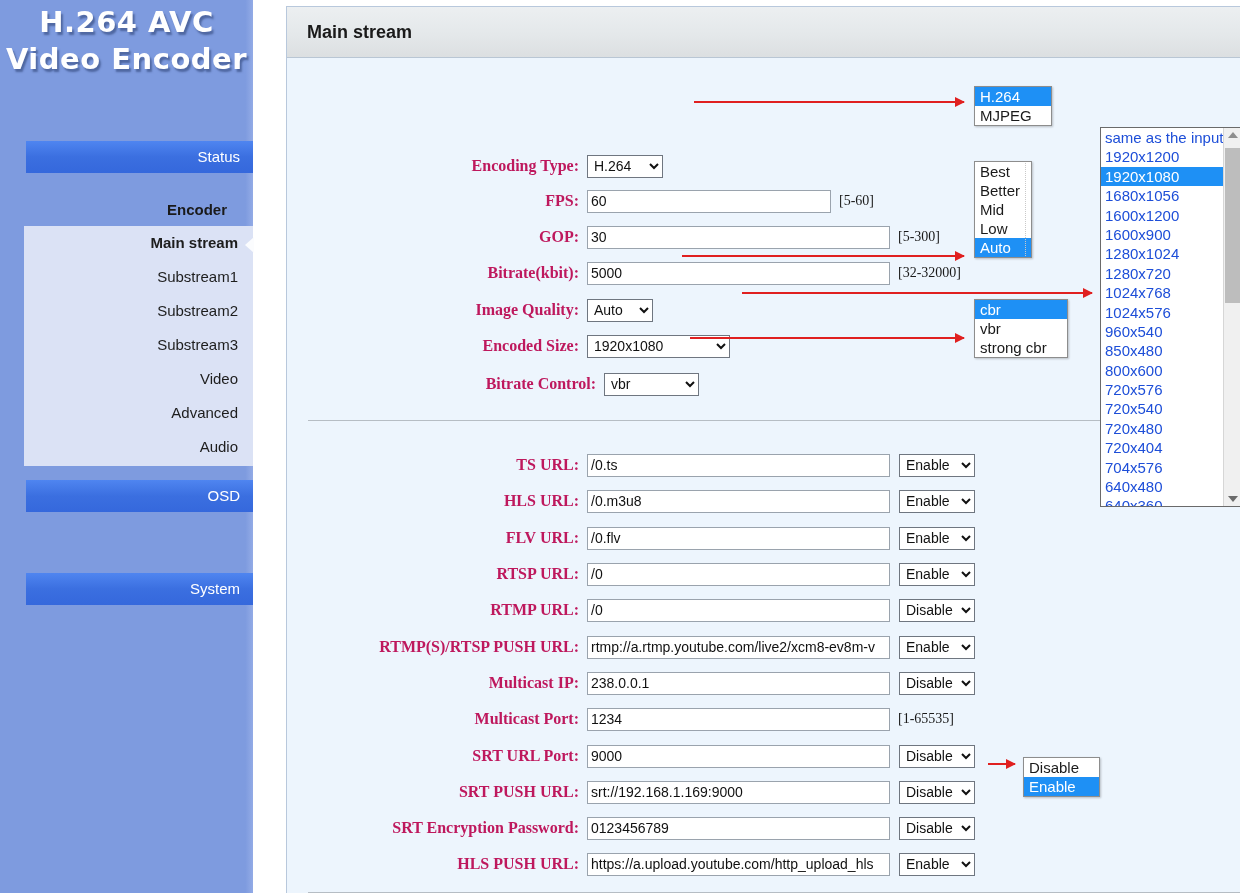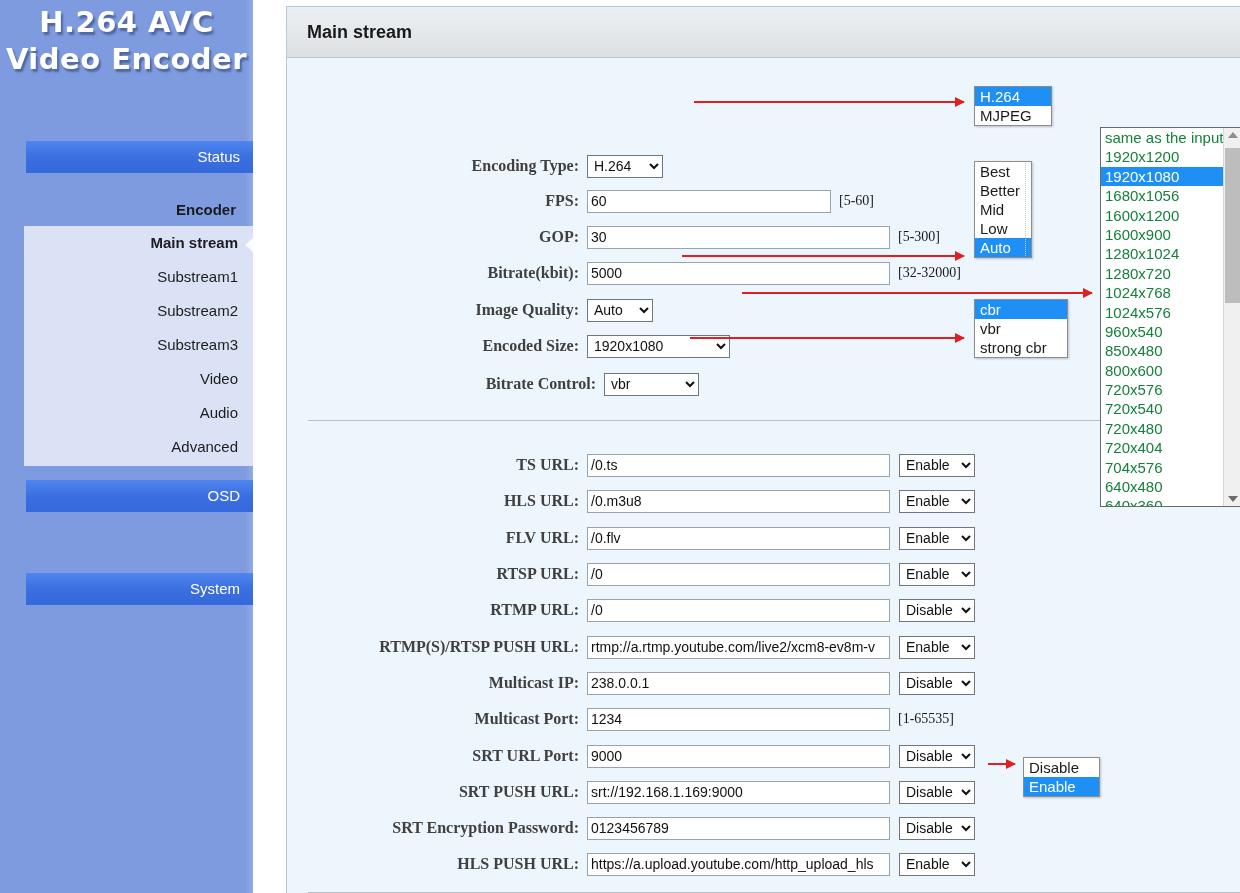--- a/index.html
+++ b/index.html
@@ -43,21 +43,21 @@
     line-height: 32px;
     cursor: pointer;
   }
   #nav-status { top: 141px; }
   #nav-osd    { top: 480px; }
   #nav-system { top: 529px; margin-top: 44px; }
 
   #nav-encoder {
     position: absolute; left: 26px; top: 194px; width: 227px; height: 32px;
     color: #1a1a1a; font-size: 15px; font-weight: bold;
-    text-align: right; padding-right: 17px; line-height: 32px;
+    text-align: right; padding-right: 26px; line-height: 32px;
     cursor: pointer;
   }
   #submenu {
     position: absolute; left: 24px; top: 226px; width: 229px; height: 240px;
     background: #dbe2f5;
   }
   .sub-item {
     height: 34px; line-height: 34px;
     text-align: right; padding-right: 15px;
     font-size: 15px; color: #1d1d1d; cursor: pointer;
@@ -92,21 +92,21 @@
   #panel-body { position: relative; width: 100%; height: 842px; background:#edf5fd; }
 
   
   .row {
     position: absolute; left: 0; height: 26px;
     display: flex; align-items: center;
   }
   .lbl {
     width: 300px; text-align: right; padding-right: 8px;
     font-family: "Liberation Serif", serif;
-    font-weight: bold; font-size: 16px; color: #404040;
+    font-weight: bold; font-size: 16px; color: #be185d;
     white-space: nowrap;
   }
   input.txt {
     height: 23px;
     border: 1px solid #9aa3ad;
     background: #fff;
     font-family: "Liberation Sans", sans-serif;
     font-size: 14px; color: #111;
     padding: 0 2px 0 3px;
     outline: none;
@@ -169,21 +169,21 @@
     background: #ffffff;
     border: 1px solid #6a6a6a;
     border-right: none;
     z-index: 45;
     overflow: hidden;
     font-family: "Liberation Sans", sans-serif;
   }
   #reslist .res-opt {
     height: 19.4px; line-height: 19.4px;
     padding-left: 4px;
-    font-size: 15px; color: #15803d;
+    font-size: 15px; color: #1d4ed8;
     white-space: nowrap; cursor: pointer;
   }
   #reslist .res-opt.selected { background: #1e90f5; color: #ffffff; }
   #res-scroll {
     position: absolute; right: 0; top: 0; width: 17px; height: 100%;
     background: #f0f0f0; border-left: 1px solid #d6d6d6;
   }
   #res-scroll .sb-arrow {
     position: absolute; left: 0; width: 17px; height: 14px;
     display: flex; align-items: center; justify-content: center;
@@ -249,24 +249,24 @@
       <div class="sub-item">
         <span>Substream2</span>
       </div>
       <div class="sub-item">
         <span>Substream3</span>
       </div>
       <div class="sub-item">
         <span>Video</span>
       </div>
       <div class="sub-item">
+        <span>Advanced</span>
+      </div>
+      <div class="sub-item">
         <span>Audio</span>
-      </div>
-      <div class="sub-item">
-        <span>Advanced</span>
       </div>
     </div>
 
     <div class="nav-primary" id="nav-osd">
       <span>OSD</span>
     </div>
     <div class="nav-primary" id="nav-system">
       <span>System</span>
     </div>
   </div>

